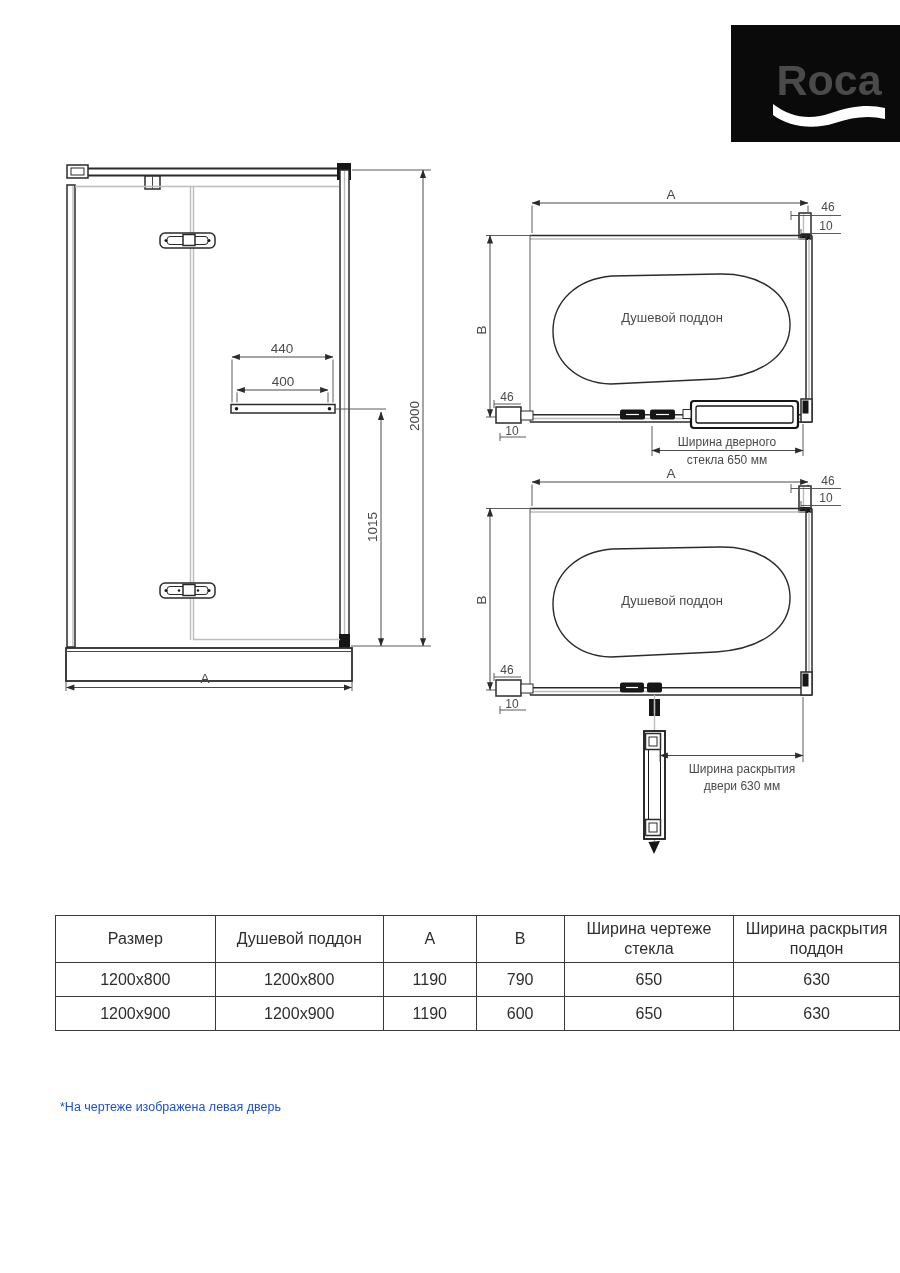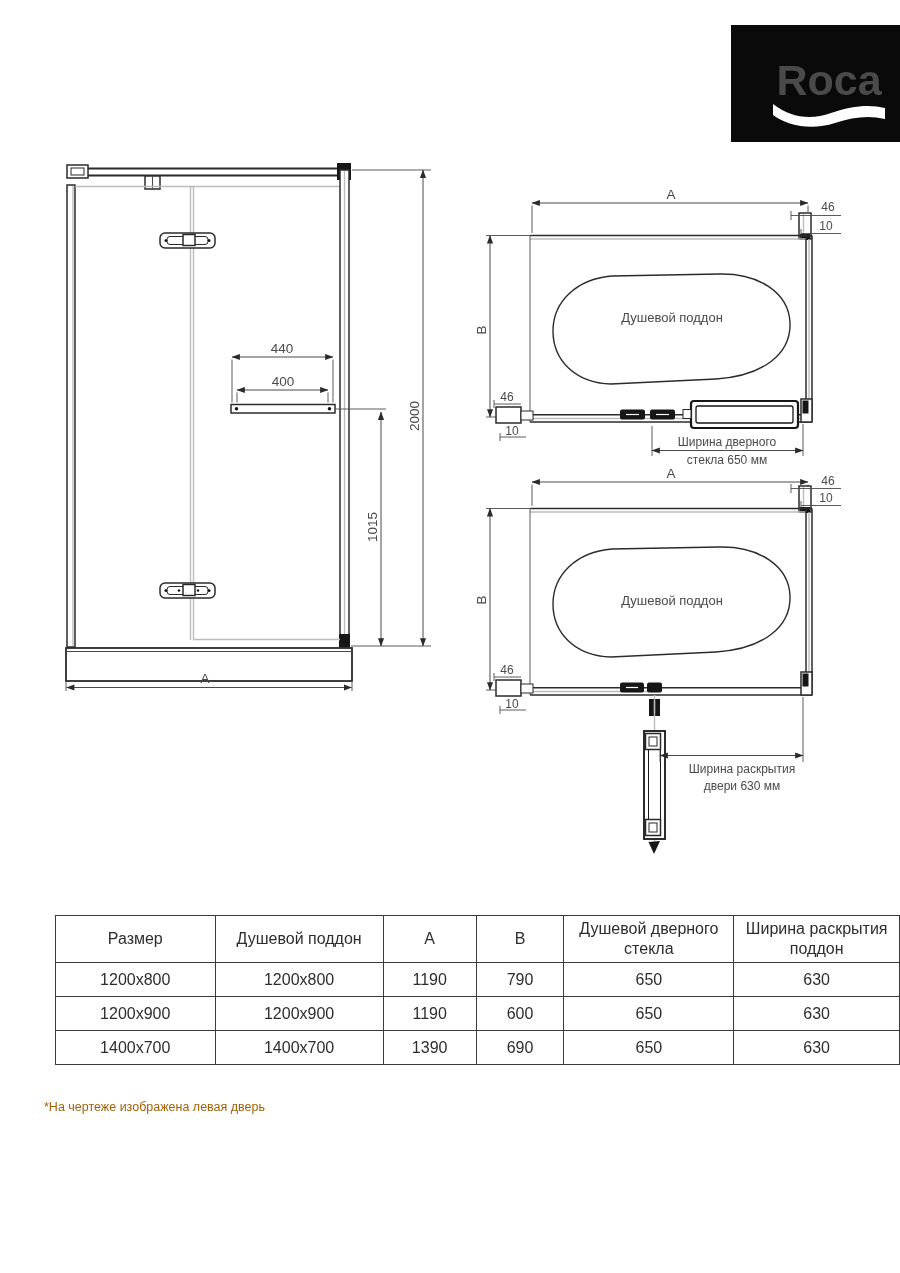--- a/index.html
+++ b/index.html
@@ -23,21 +23,21 @@
   .ta{text-anchor:middle;}
   
   #spec-table{left:47px;top:915px;}
   table{border-collapse:collapse;table-layout:fixed;margin-left:8px;}
   th,td{border:1.6px solid #3a3a3a;text-align:center;vertical-align:middle;
         font-weight:400;color:#2d2d2d;font-size:16px;line-height:1.25;padding:0 4px;}
   th{height:46px;}
   td{height:33px;}
   .c0{width:154px}.c1{width:163px}.c2{width:86px}.c3{width:81px}.c4{width:165px}.c5{width:160px}
   
-  #footnote{left:44px;top:1100px;font-size:12.5px;color:#a16207;}
+  #footnote{left:60px;top:1100px;font-size:12.5px;color:#1d4ed8;}
 </style>
 </head>
 <body>
 
 <div id="page">
 
   <div id="logo" class="abs">
     <svg width="164" height="117" viewBox="0 0 164 117">
       <text x="82" y="70" text-anchor="middle" font-size="43" font-weight="bold" fill="#ffffff">Roca</text>
       <path d="M26,79 C44,93 64,95 84,88 C104,81 122,79 138,83 L138,94 C122,90 106,92 88,98 C66,105 42,102 26,90 Z" fill="#ffffff"></path>
@@ -335,48 +335,40 @@
   </svg>
 
   <div id="spec-table" class="abs">
     <table>
       <thead>
         <tr>
           <th class="c0">Размер</th>
           <th class="c1">Душевой поддон</th>
           <th class="c2">A</th>
           <th class="c3">B</th>
-          <th class="c4">Душевой дверного стекла</th>
+          <th class="c4">Ширина чертеже стекла</th>
           <th class="c5">Ширина раскрытия поддон</th>
         </tr>
       </thead>
       <tbody>
         <tr>
           <td>1200x800</td>
           <td>1200x800</td>
           <td>1190</td>
           <td>790</td>
           <td>650</td>
           <td>630</td>
         </tr>
         <tr>
           <td>1200x900</td>
           <td>1200x900</td>
           <td>1190</td>
           <td>600</td>
           <td>650</td>
           <td>630</td>
         </tr>
-        <tr>
-          <td>1400x700</td>
-          <td>1400x700</td>
-          <td>1390</td>
-          <td>690</td>
-          <td>650</td>
-          <td>630</td>
-        </tr>
       </tbody>
     </table>
   </div>
 
   <div id="footnote" class="abs">*На чертеже изображена левая дверь</div>
 
 </div>
 
 </body></html>

